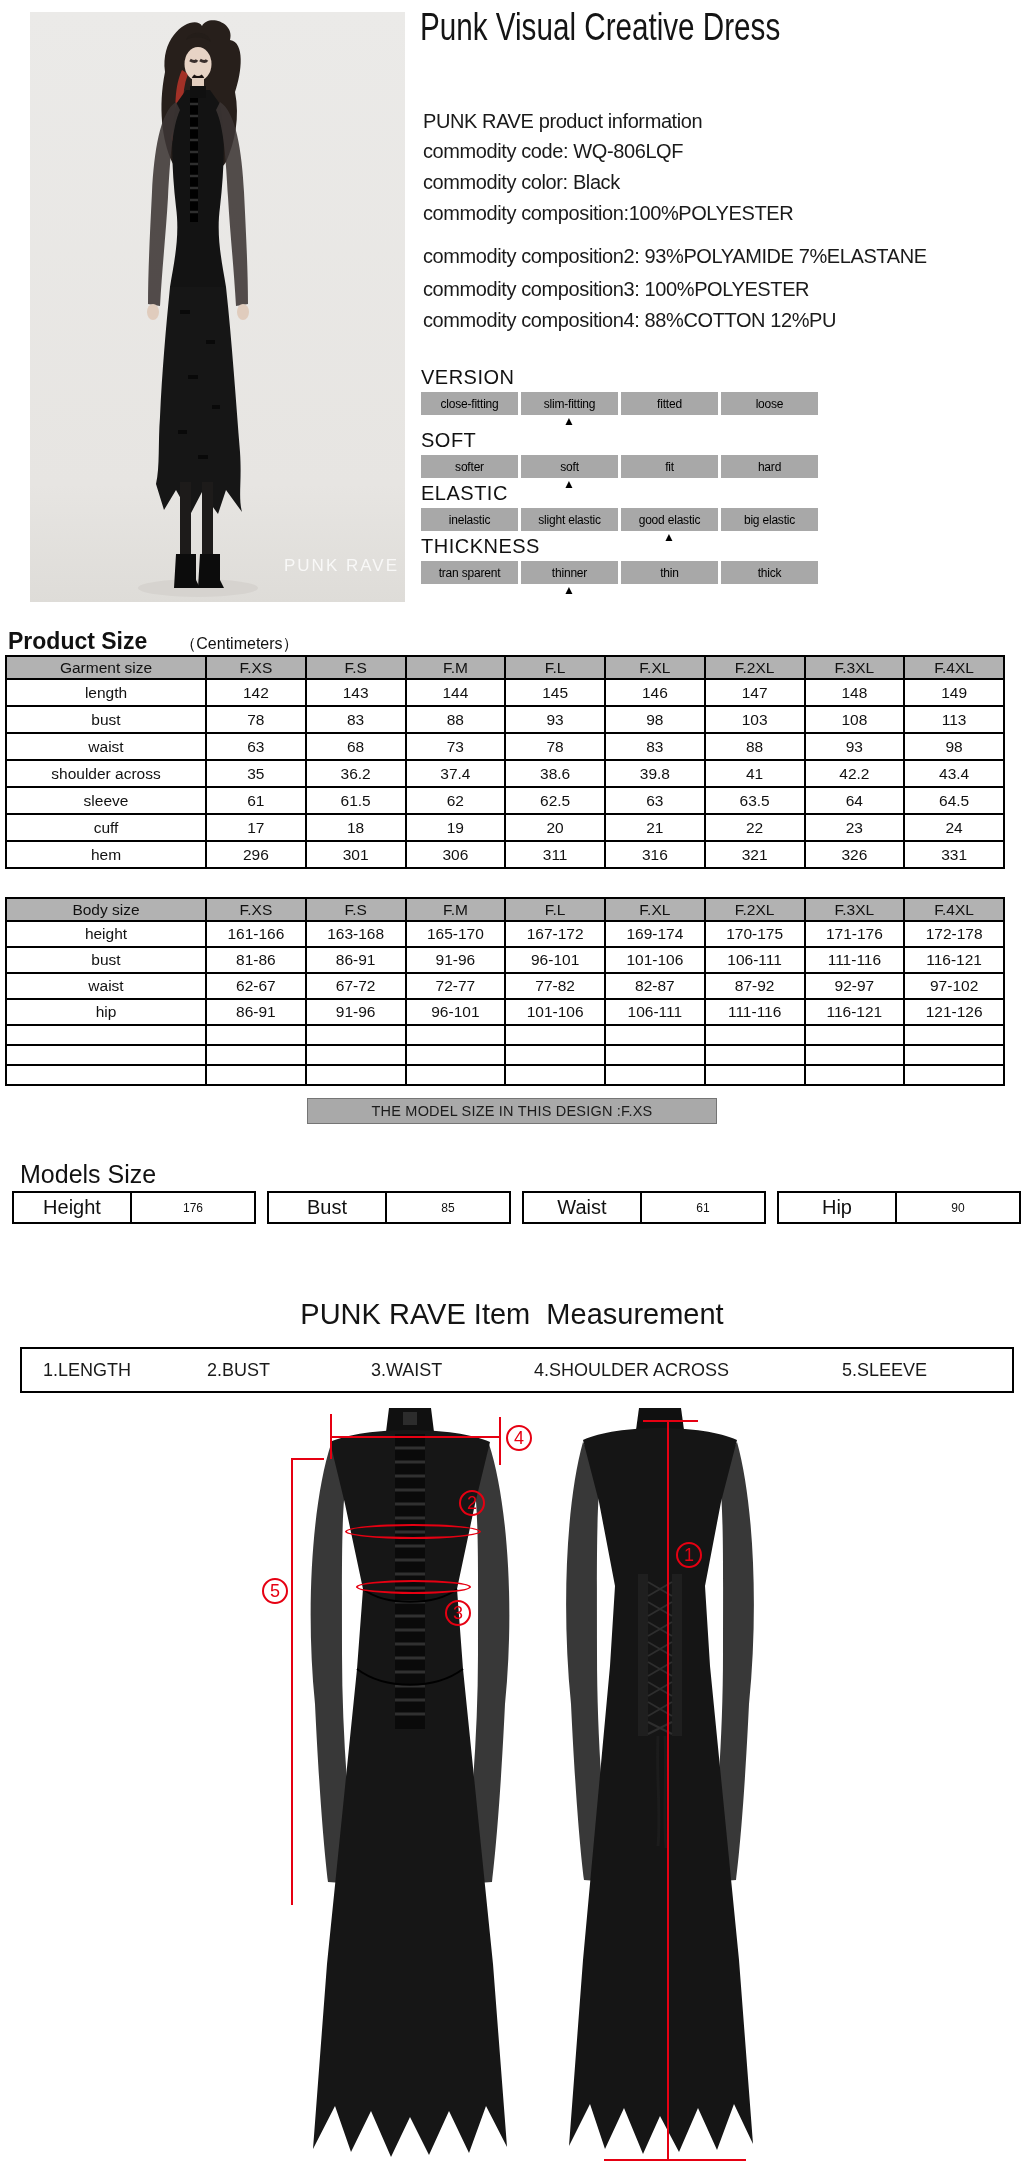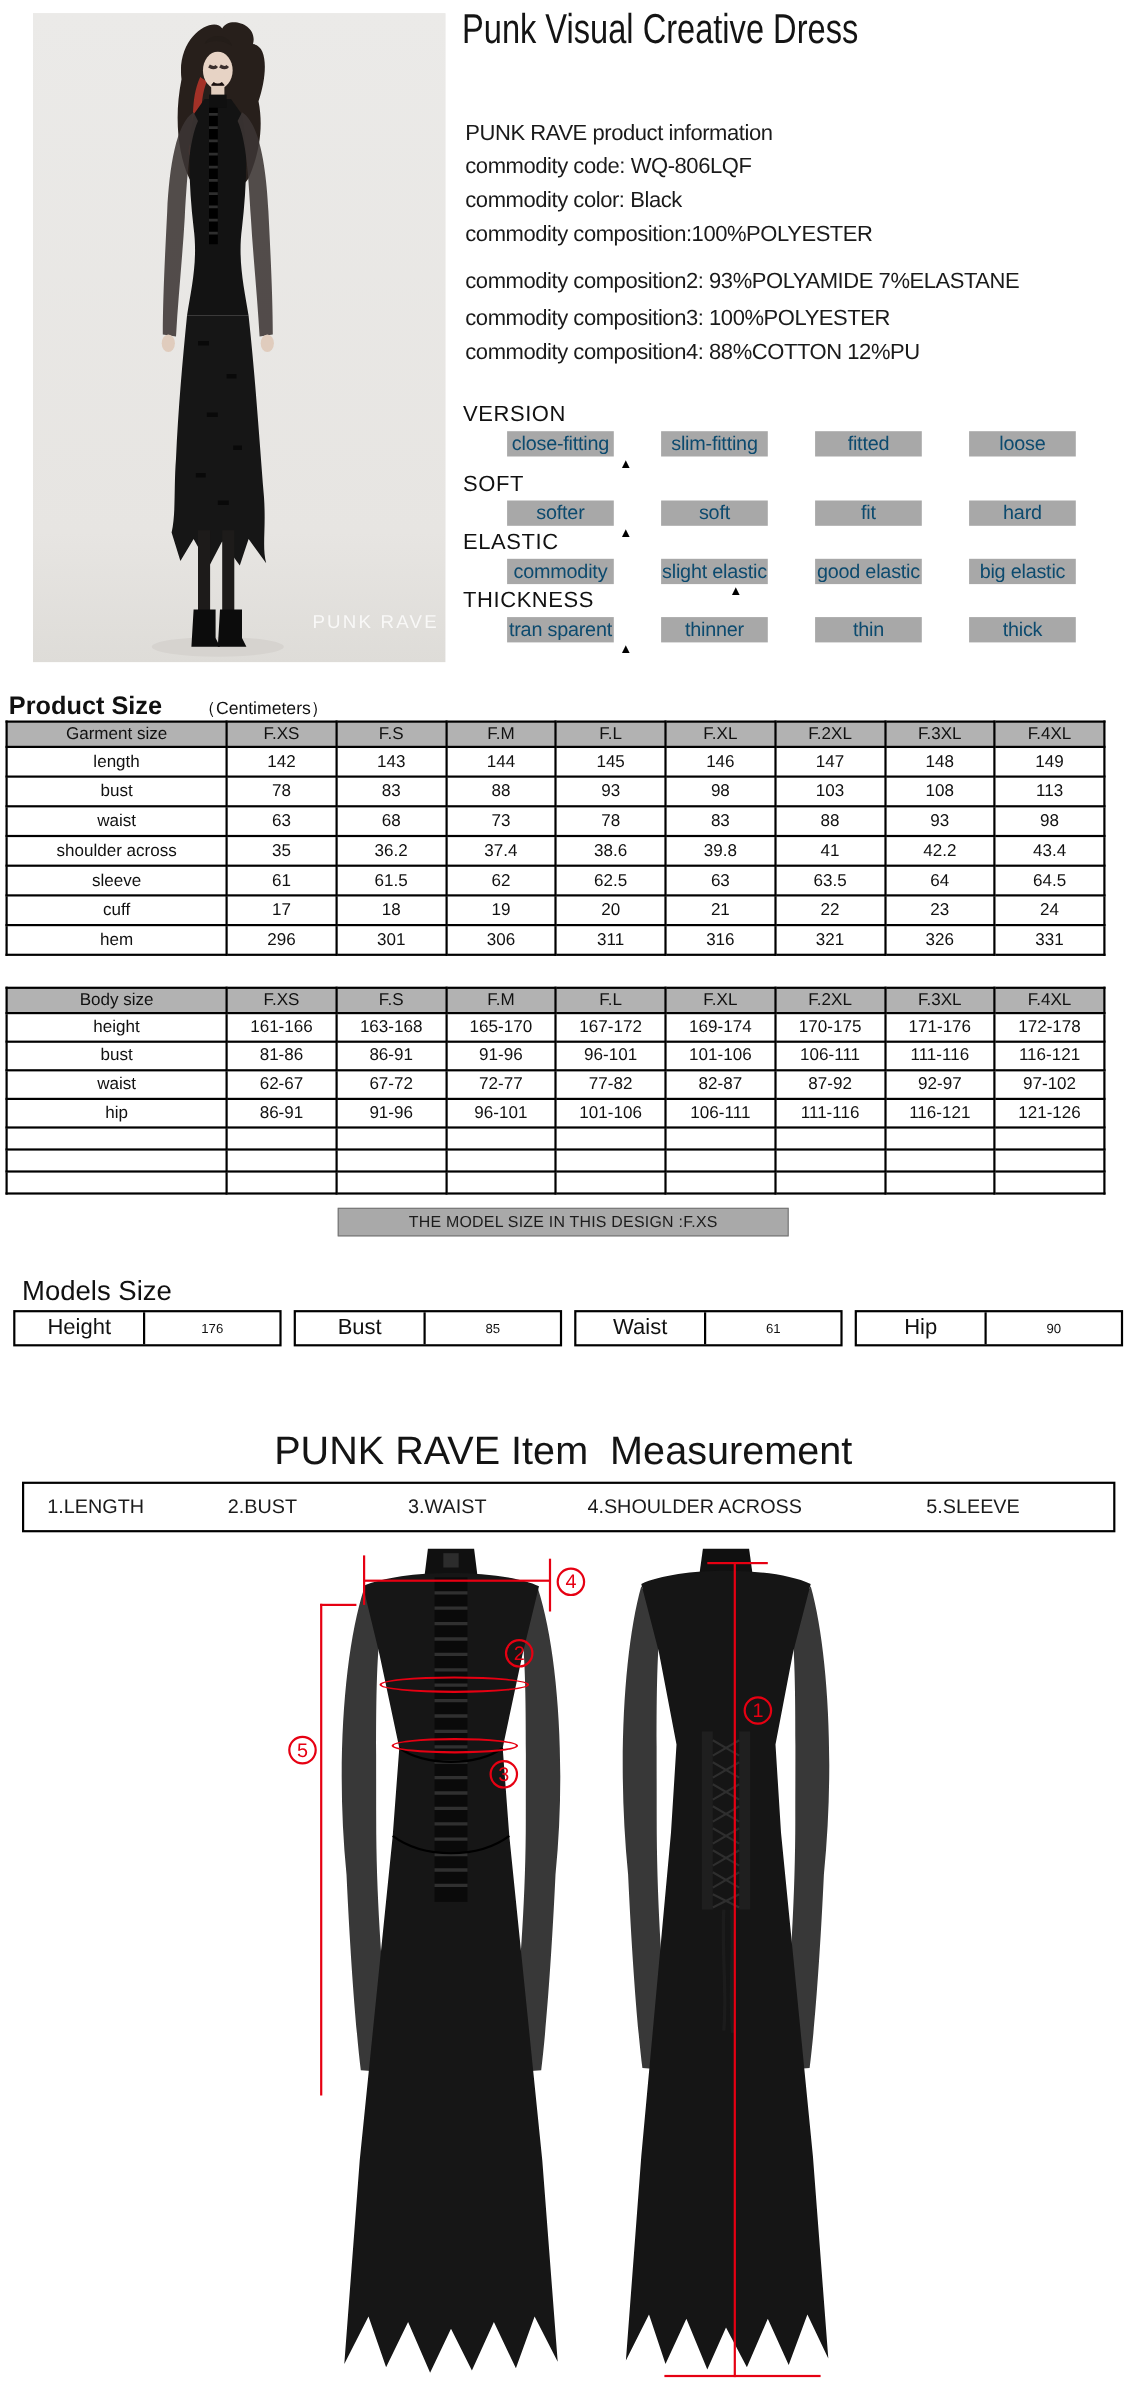--- a/index.html
+++ b/index.html
@@ -23,21 +23,21 @@
   .info .info-heading{margin-bottom:8px;}
   .info .ln3{margin-bottom:21px;}
   .info .ln4{margin-bottom:11px;}
 
   
   .attr-wrap{position:absolute;left:421px;top:366px;width:400px;}
   .attr-group{position:relative;margin-bottom:4px;}
   .attr-group.first{margin-bottom:14px;}
   .attr-label{font-size:20px;letter-spacing:.5px;color:#111;margin-bottom:3px;}
   .attr-row{display:flex;gap:3px;}
-  .attr-cell{flex:0 0 97px;height:23px;background:var(--cell-gray);color:#0c4a6e;font-size:18px;letter-spacing:-.2px;display:flex;align-items:center;justify-content:center;white-space:nowrap;margin-left:40px;}
+  .attr-cell{flex:0 0 97px;height:23px;background:var(--cell-gray);color:#000000;font-size:12px;letter-spacing:-.2px;display:flex;align-items:center;justify-content:center;white-space:nowrap;}
   .attr-arrow{position:absolute;top:auto;margin-top:0;height:14px;font-size:12px;color:#000;line-height:13px;}
 
   
   .size-heading{position:absolute;left:8px;top:628px;white-space:nowrap;}
   .size-heading .bold{font-size:23px;font-weight:bold;}
   .size-heading .rest{font-size:16px;margin-left:33px;}
   table.size-table{position:absolute;left:5px;width:1000px;border-collapse:collapse;table-layout:fixed;}
   table.garment{top:655px;}
   table.body-table{top:897px;}
   .size-table th,.size-table td{border:2px solid #000;font-weight:normal;text-align:center;vertical-align:middle;font-size:15.5px;padding:0;}
@@ -50,21 +50,21 @@
   .model-bar{position:absolute;left:307px;top:1098px;width:410px;height:26px;background:#a9a9a9;border:1px solid #757575;color:#1c1c1c;font-size:14.5px;text-align:center;line-height:24px;letter-spacing:.2px;}
 
   
   .models-heading{position:absolute;left:20px;top:1160px;font-size:25px;color:#111;}
   .models-row{position:absolute;left:12px;top:1191px;width:1008px;display:flex;gap:11px;}
   .model-box{flex:0 0 244px;height:33px;border:2px solid #000;display:flex;}
   .model-label{width:118px;border-right:2px solid #000;display:flex;align-items:center;justify-content:center;font-size:20px;}
   .model-value{flex:1;display:flex;align-items:center;justify-content:center;font-size:12px;}
 
   
-  .measure-heading{position:absolute;left:0;top:1298px;width:1024px;text-align:center;font-size:36px;color:#141414;white-space:pre;}
+  .measure-heading{position:absolute;left:0;top:1298px;width:1024px;text-align:center;font-size:29px;color:#141414;white-space:pre;}
   .legend-box{position:absolute;left:20px;top:1347px;width:994px;height:46px;border:2px solid #000;text-align:right;}
   .legend-box span{position:absolute;top:50%;transform:translateY(-50%);font-size:18px;color:#1a1a1a;white-space:nowrap;}
   .legend-box span:nth-of-type(1){left:21px;}
   .legend-box span:nth-of-type(2){left:185px;}
   .legend-box span:nth-of-type(3){left:349px;}
   .legend-box span:nth-of-type(4){left:512px;}
   .legend-box span:nth-of-type(5){left:820px;}
 
   .dress{position:absolute;}
   .dress.front{left:295px;top:1404px;}
@@ -151,21 +151,21 @@
         <div class="attr-cell">softer</div>
         <div class="attr-cell">soft</div>
         <div class="attr-cell">fit</div>
         <div class="attr-cell">hard</div>
       </div>
       <span class="attr-arrow" style="left: 142px;">▲</span>
     </div>
     <div class="attr-group">
       <div class="attr-label">ELASTIC</div>
       <div class="attr-row">
-        <div class="attr-cell">commodity</div>
+        <div class="attr-cell">inelastic</div>
         <div class="attr-cell">slight elastic</div>
         <div class="attr-cell">good elastic</div>
         <div class="attr-cell">big elastic</div>
       </div>
       <span class="attr-arrow" style="left: 242px;">▲</span>
     </div>
     <div class="attr-group">
       <div class="attr-label">THICKNESS</div>
       <div class="attr-row">
         <div class="attr-cell">tran sparent</div>

